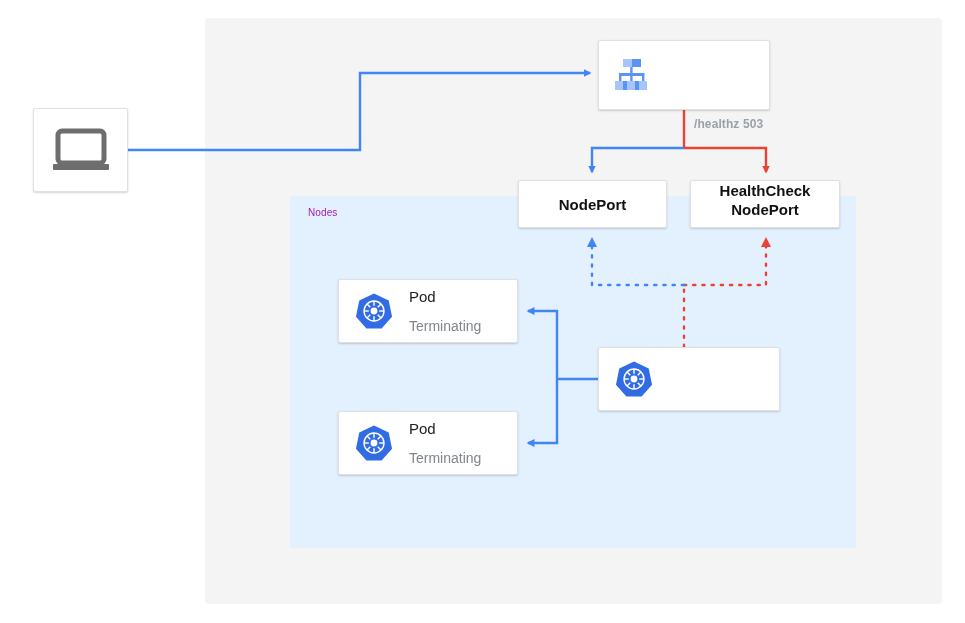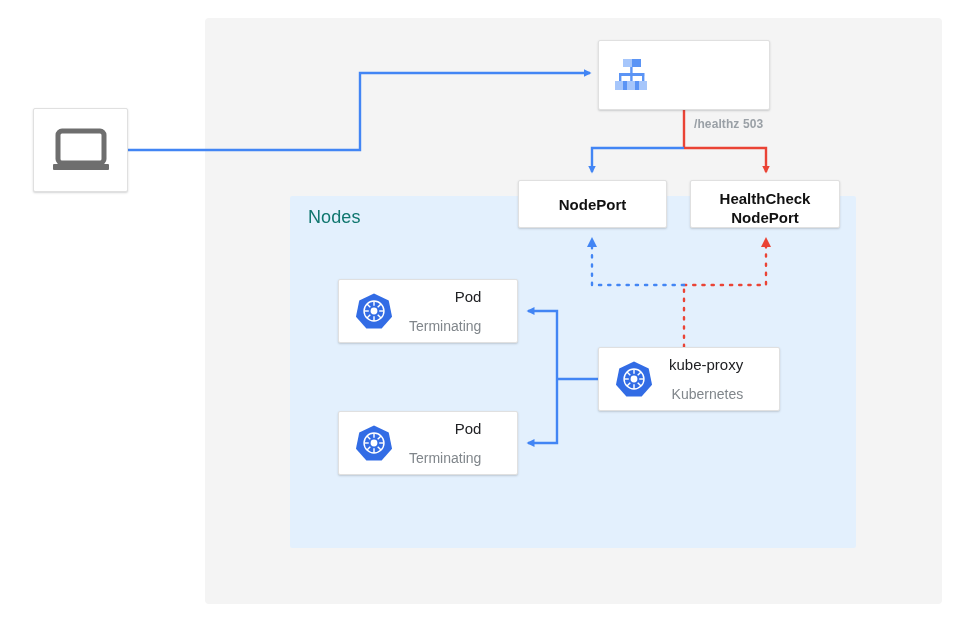--- a/index.html
+++ b/index.html
@@ -14,21 +14,21 @@
   .panel-outer{
     position:absolute;left:205px;top:18px;width:737px;height:586px;
     background:#f4f4f4;border-radius:4px;
   }
   .panel-nodes{
     position:absolute;left:290px;top:196px;width:566px;height:352px;
     background:#e3f0fd;border-radius:2px;
   }
   .panel-nodes-label{
     position:absolute;left:308px;top:207px;
-    font-size:18px;color:#0f766e;letter-spacing:0.1px;
+    font-size:10px;color:#a21caf;letter-spacing:0.1px;
   }
 
   
   .card{
     position:absolute;background:#ffffff;
     border:1px solid #e0e0e0;border-radius:2px;
     box-shadow:0 1px 2px rgba(60,64,67,0.22);
     box-sizing:border-box;
   }
 
@@ -38,29 +38,29 @@
 
   
   .card-clb{left:598px;top:40px;width:172px;height:70px;
     display:flex;align-items:center;padding-left:12px;}
   .clb-text{margin-left:12px;font-size:15px;color:#5f6368;line-height:20px;}
 
   
   .card-np{left:518px;top:180px;width:149px;height:48px;
     display:flex;align-items:center;justify-content:center;}
   .card-hcnp{left:690px;top:180px;width:150px;height:48px;
-    display:flex;align-items:flex-end;justify-content:center;}
+    display:flex;align-items:flex-start;justify-content:center;}
   .np-text{font-size:15px;font-weight:bold;color:#111111;text-align:center;line-height:19px;}
 
   
   .card-pod1{left:338px;top:279px;width:180px;height:64px;}
   .card-pod2{left:338px;top:411px;width:180px;height:64px;}
   .card-kp{left:598px;top:347px;width:182px;height:64px;}
   .card-row{display:flex;align-items:center;height:100%;padding-left:16px;box-sizing:border-box;}
-  .card-labels{margin-left:16px;text-align:right;}
+  .card-labels{margin-left:16px;}
   .lbl-title{font-size:15px;color:#202124;line-height:19px;}
   .lbl-sub{font-size:14px;color:#80868b;line-height:19px;margin-top:11px;}
 
   
   .icon-laptop{width:60px;height:44px;}
   .icon-clb{width:40px;height:36px;}
   .icon-k8s{width:38px;height:38px;flex:0 0 38px;}
 
   
   .edge-label{
@@ -223,20 +223,16 @@
             <line x1="20" y1="25.5" x2="20" y2="30.5"></line>
             <line x1="9.5" y1="20" x2="14.5" y2="20"></line>
             <line x1="25.5" y1="20" x2="30.5" y2="20"></line>
             <line x1="12.6" y1="12.6" x2="16.1" y2="16.1"></line>
             <line x1="23.9" y1="23.9" x2="27.4" y2="27.4"></line>
             <line x1="27.4" y1="12.6" x2="23.9" y2="16.1"></line>
             <line x1="16.1" y1="23.9" x2="12.6" y2="27.4"></line>
           </g>
         </svg>
       </span>
-      <span class="card-labels">
-        <div class="lbl-title">kube-proxy</div>
-        <div class="lbl-sub">Kubernetes</div>
-      </span>
     </div>
   </div>
 
 </div>
 
 </body></html>

